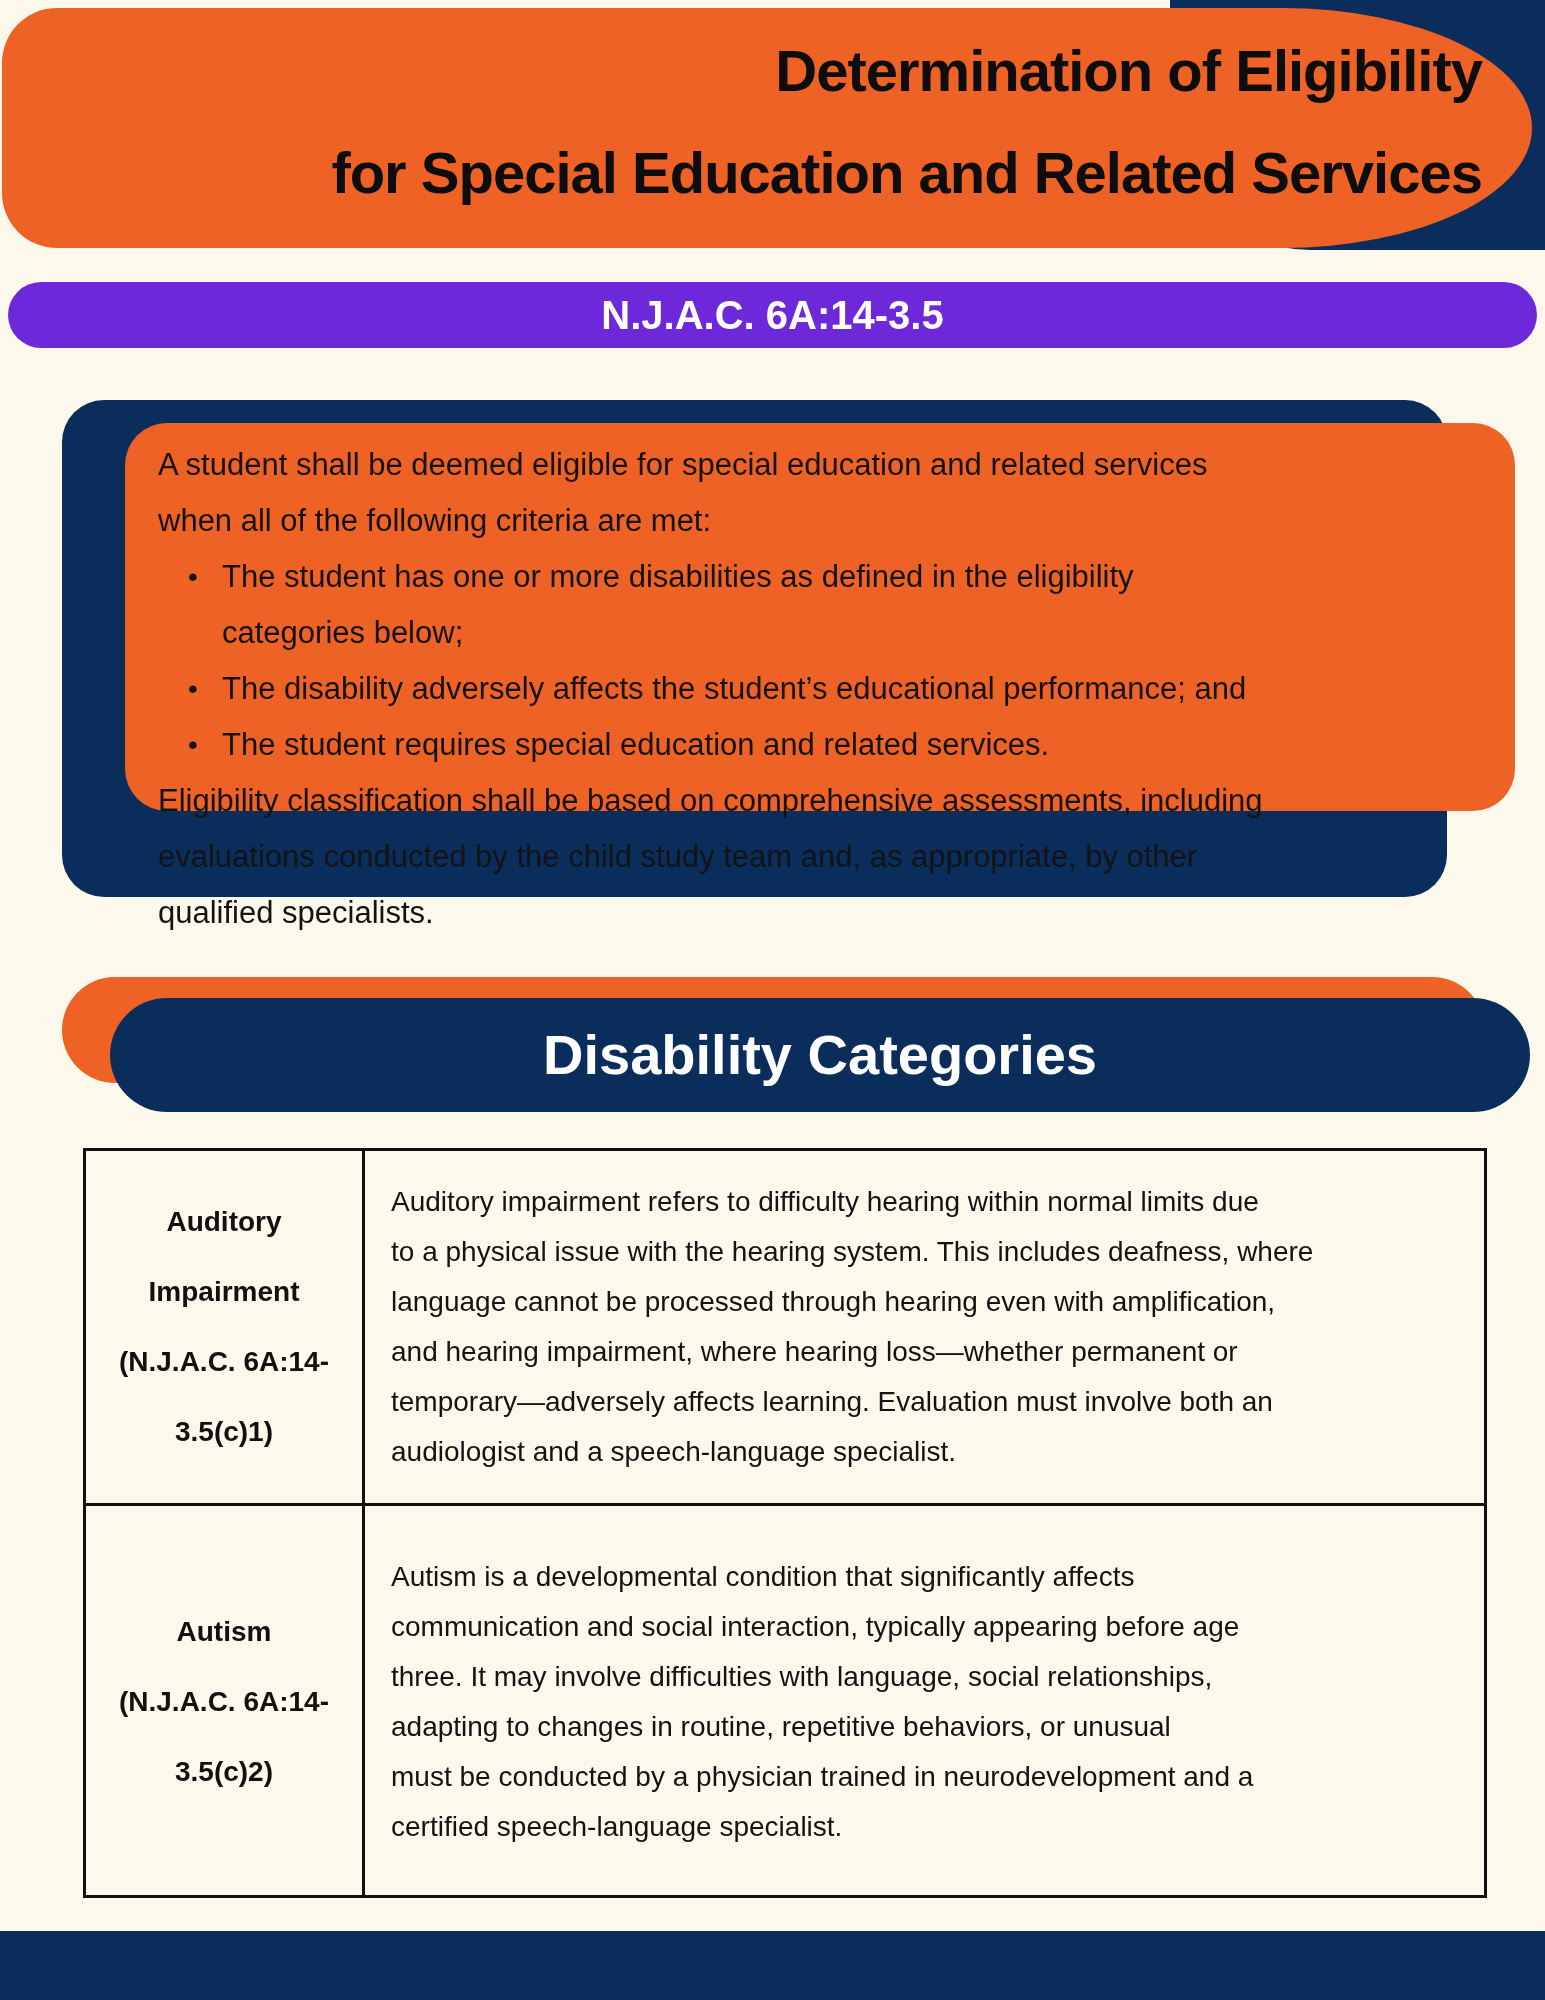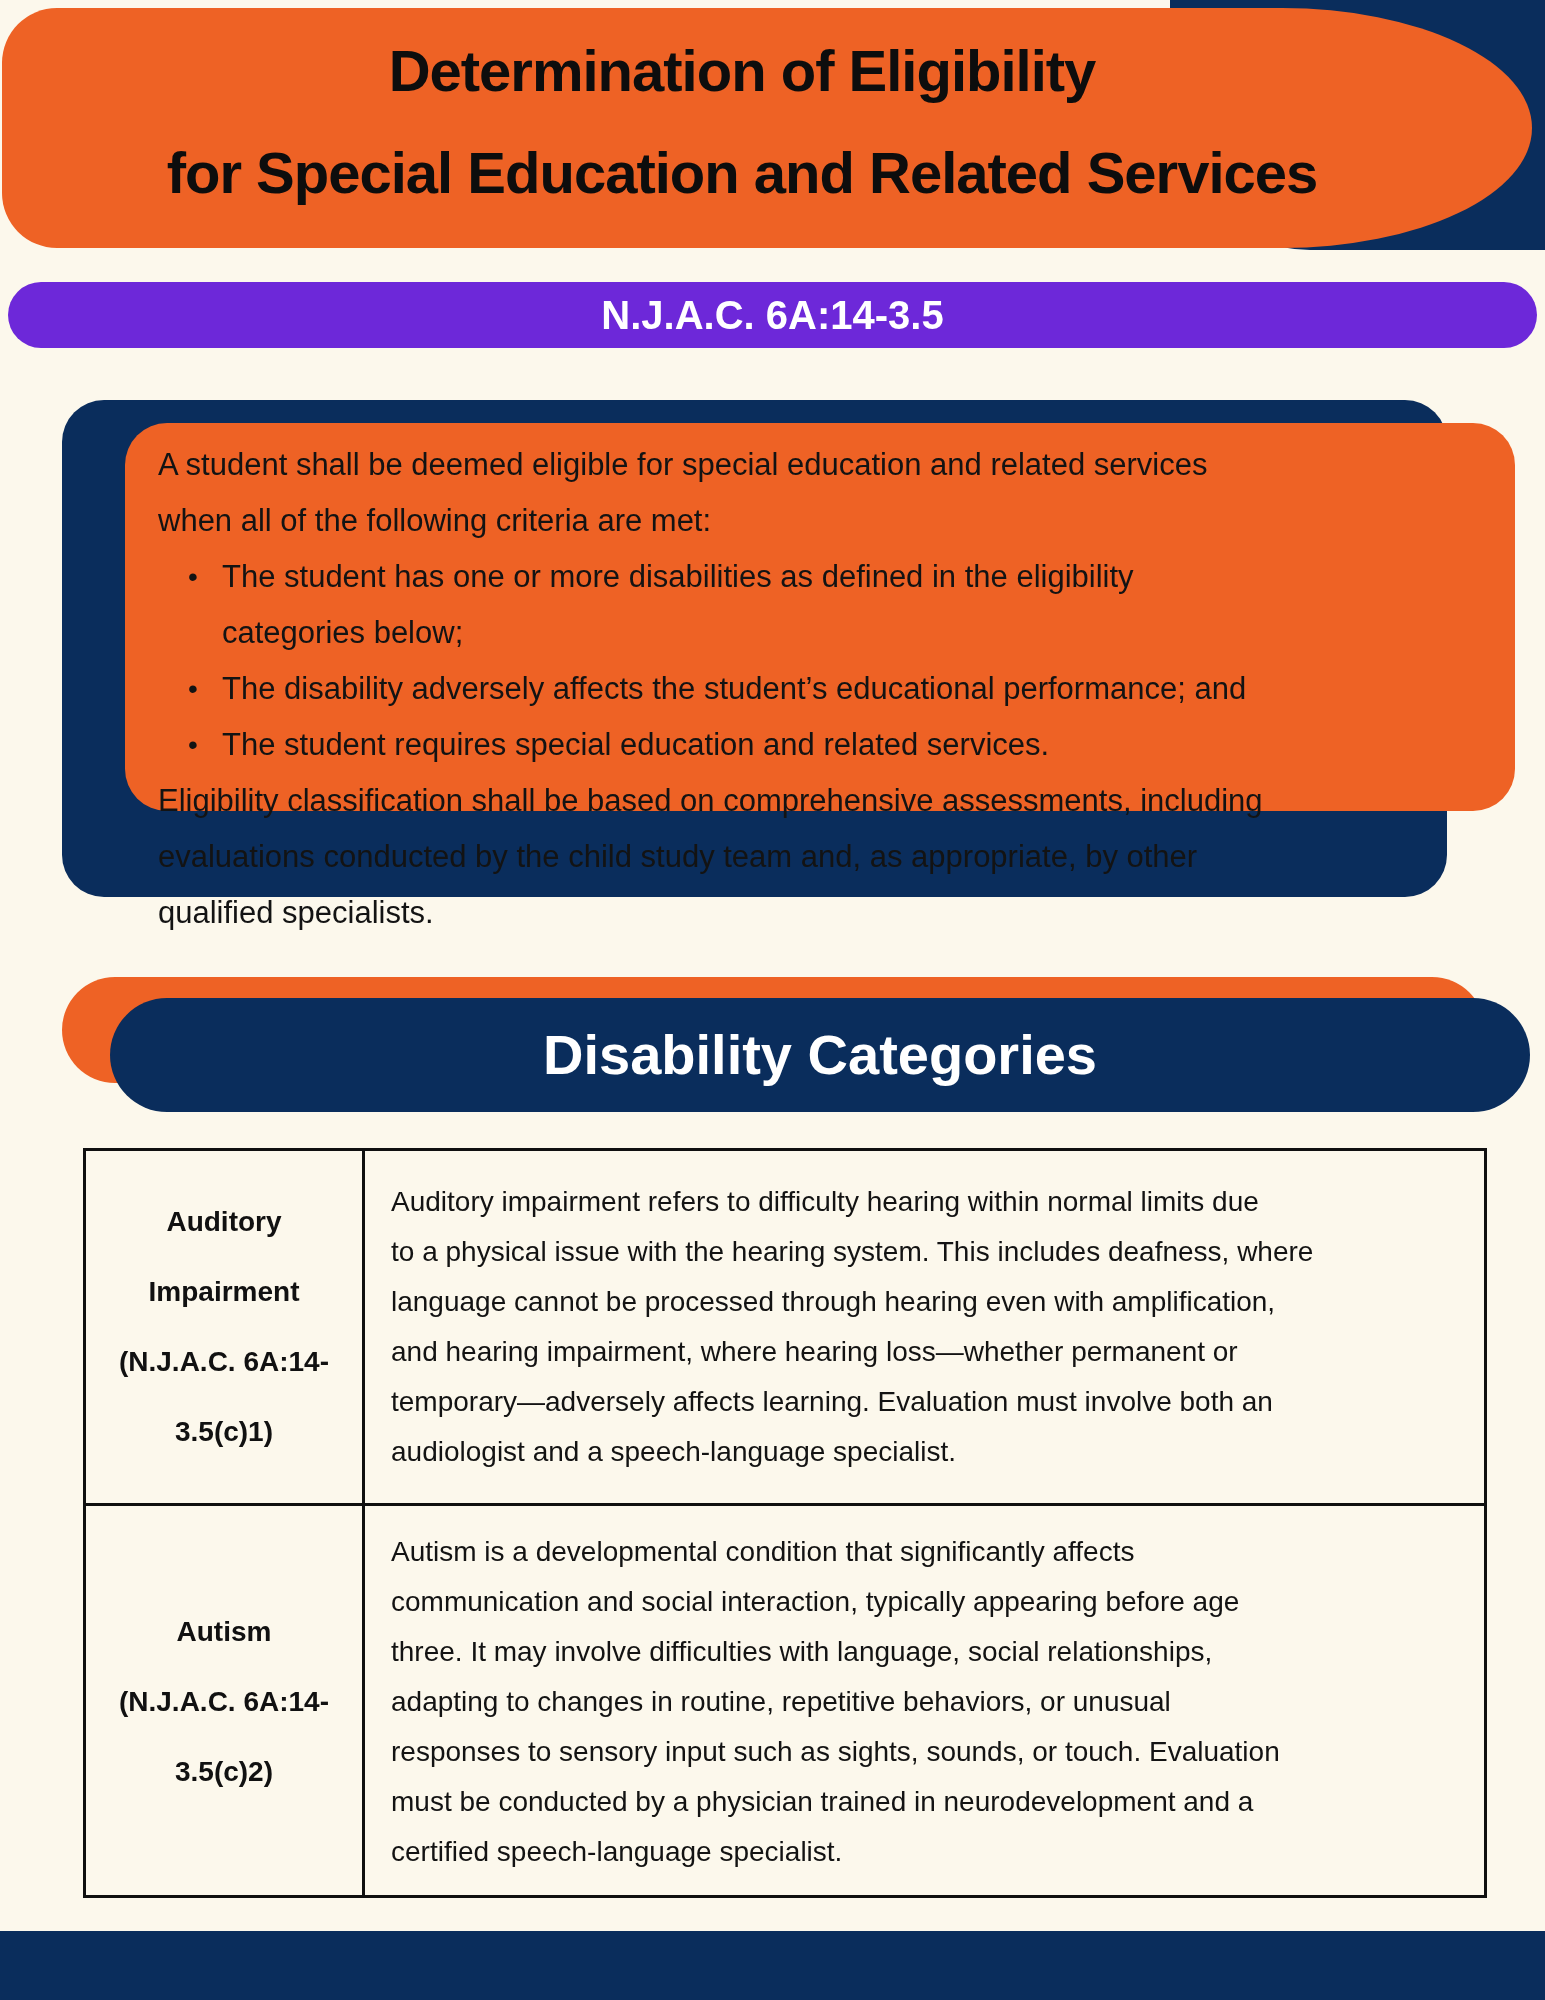--- a/index.html
+++ b/index.html
@@ -17,21 +17,21 @@
     position:absolute;left:1170px;top:0;width:375px;height:250px;
     background:#0A2D5C;border-radius:0 0 0 140px;
   }
   .hdr-orange{
     position:absolute;left:2px;top:8px;width:1530px;height:240px;
     background:#EE6225;
     border-radius:55px 250px 250px 55px / 55px 120px 120px 55px;
   }
   .hdr-text{
     position:absolute;left:2px;top:20px;width:1480px;
-    text-align:center;font-weight:700;font-size:58px;line-height:102px;
+    text-align:right;font-weight:700;font-size:58px;line-height:102px;
     color:#0d0d0d;letter-spacing:-1px;
   }
   
   .njac-pill{
     position:absolute;left:8px;top:282px;width:1529px;height:66px;
     background:#6d28d9;border-radius:34px;
     color:#ffffff;font-weight:700;font-size:40px;line-height:66px;text-align:center;
   }
   
   .crit-shadow{
@@ -145,21 +145,20 @@
       <div class="t-term">
         <div>Autism</div>
         <div>(N.J.A.C. 6A:14-</div>
         <div>3.5(c)2)</div>
       </div>
       <div class="t-def">
         <div>Autism is a developmental condition that significantly affects</div>
         <div>communication and social interaction, typically appearing before age</div>
         <div>three. It may involve difficulties with language, social relationships,</div>
         <div>adapting to changes in routine, repetitive behaviors, or unusual</div>
-        <div>responses to sensory input such as sights, sounds, or touch. Evaluation</div>
         <div>must be conducted by a physician trained in neurodevelopment and a</div>
         <div>certified speech-language specialist.</div>
       </div>
     </div>
 
   </div>
 
   <div class="footer-bar"></div>
 
 </div>

